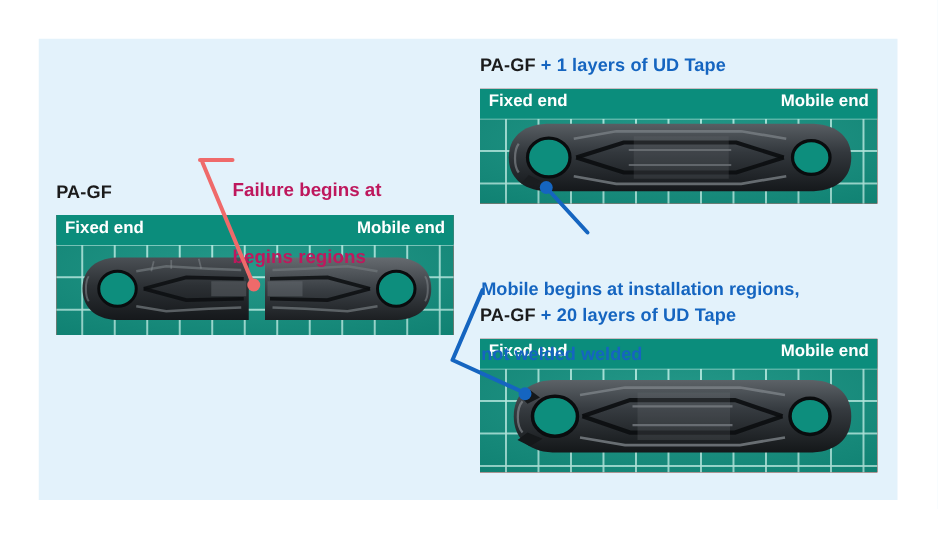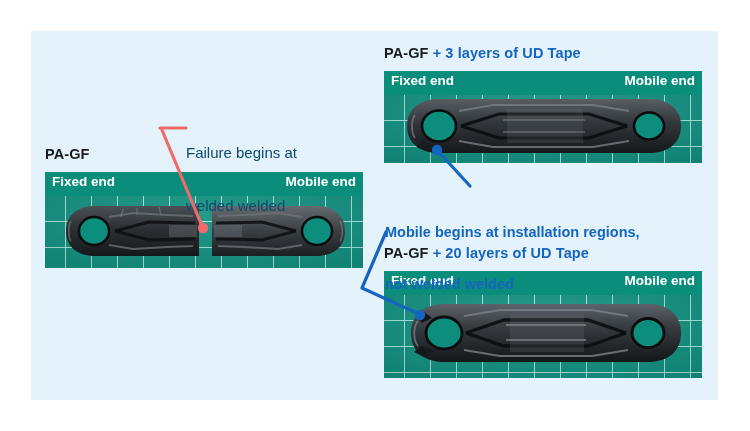--- a/index.html
+++ b/index.html
@@ -38,21 +38,21 @@
             font-weight:700;white-space:nowrap;}
   .endlabel.left{left:7px;}
   .endlabel.right{right:7px;text-align:center;}
 
   
   .part{position:absolute;}
   .part svg{display:block;}
 
   
   .anno{position:absolute;white-space:pre;line-height:1.18;}
-  .anno.red{color:#0c4a6e;font-size:15px;font-weight:400;}
+  .anno.red{color:#be185d;font-size:15px;font-weight:700;}
   .anno.blue{color:#1565c0;font-size:14.5px;font-weight:700;}
 
   
   #leaders{position:absolute;left:0;top:0;width:750px;height:431px;
            pointer-events:none;}
 </style>
 </head>
 <body>
 
 <div id="stage">
@@ -113,21 +113,21 @@
 
       <div class="endband"></div>
       <div class="endlabel left">Fixed end</div>
       <div class="endlabel right">Mobile end</div>
     </div>
   </div>
 
   <div class="panel" style="left:384px;top:45px;width:318px;height:118px;">
 
     <div class="panel-title">
-      <span>PA-GF</span><span class="accent"> + 3 layers of UD Tape</span>
+      <span>PA-GF</span><span class="accent"> + 1 layers of UD Tape</span>
     </div>
 
     <div class="photo" style="left:0;top:26px;width:318px;height:92px;">
       <div class="mat"></div>
       <div class="mat-shade"></div>
 
       <div class="part" style="left:19px;top:24px;">
         <svg width="282" height="62" viewBox="0 0 282 62">
           <defs>
             <linearGradient id="m3" x1="0" y1="0" x2="0" y2="1">
@@ -203,21 +203,21 @@
       </div>
 
       <div class="endband"></div>
       <div class="endlabel left">Fixed end</div>
       <div class="endlabel right">Mobile end</div>
     </div>
   </div>
 
   <div class="anno red" style="left:186px;top:109px;">
     <div>Failure begins at</div>
-    <div>welded welded</div>
+    <div>begins regions</div>
   </div>
 
   <div class="anno blue" style="left:385px;top:190px;">
     <div>Mobile begins at installation regions,</div>
     <div>not welded welded</div>
   </div>
 
   <svg id="leaders" viewBox="0 0 750 431">
 
     <g>

